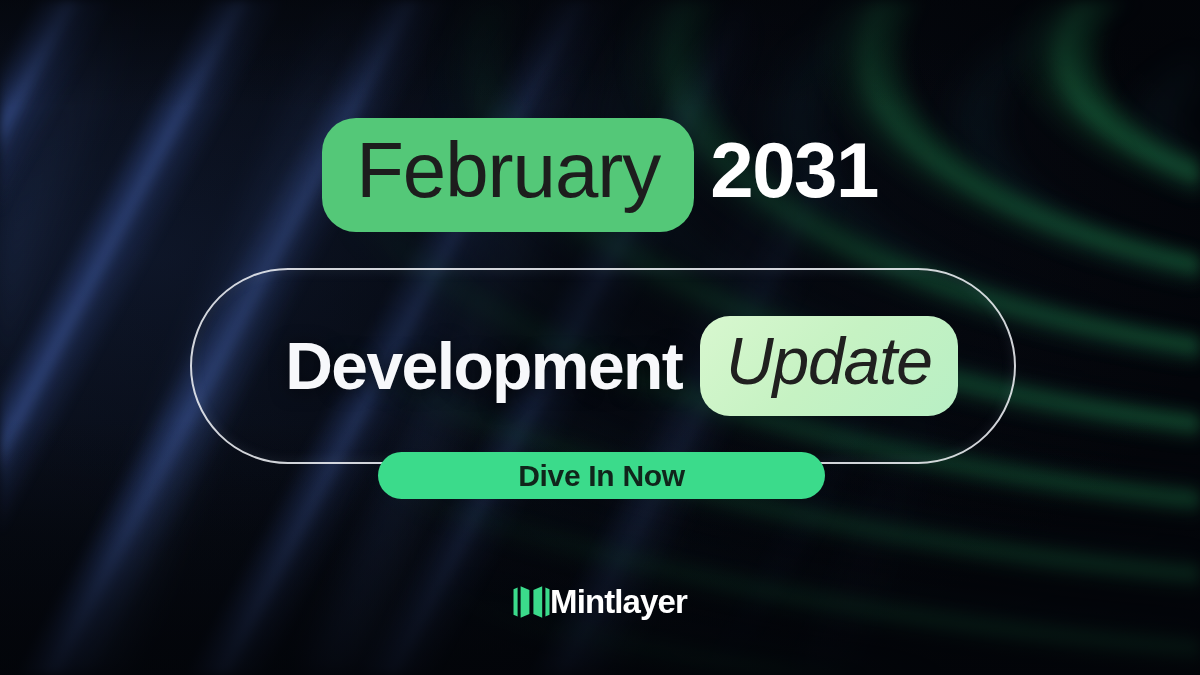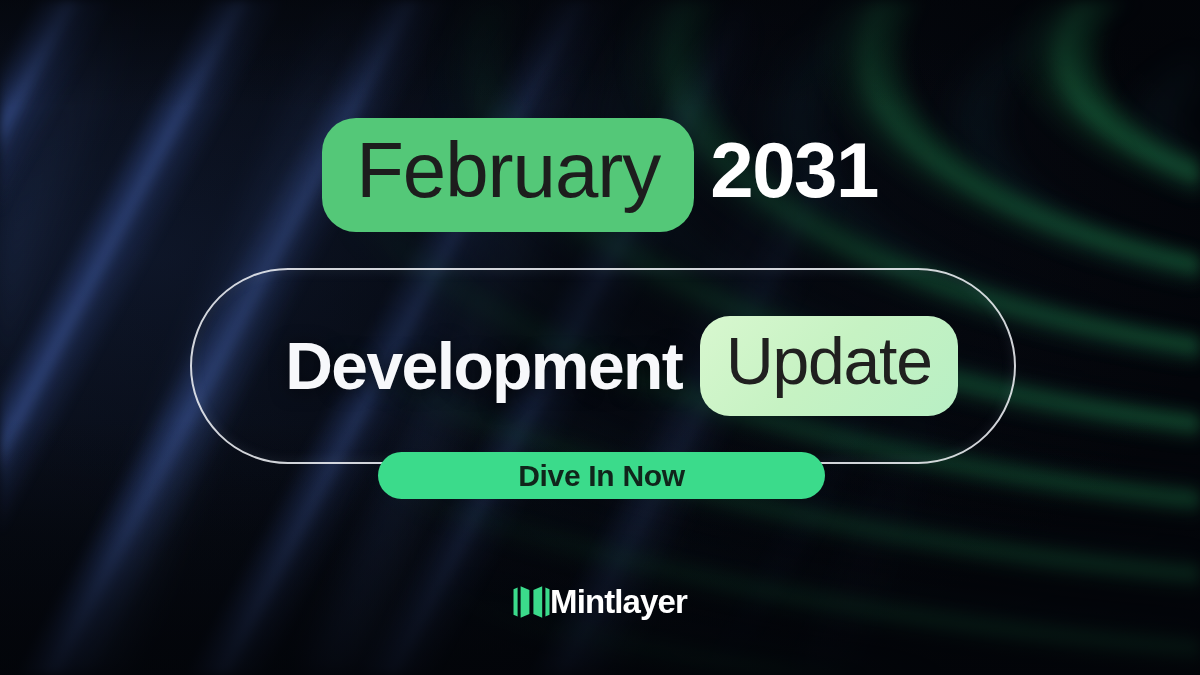--- a/index.html
+++ b/index.html
@@ -171,20 +171,21 @@
   }
   .update-pill {
     background:linear-gradient(135deg, #d8f7cf 0%, #c6f2c3 48%, #b8efc4 100%);
     color:#20201f;
     border-radius:30px;
     padding:4px 26px 14px 26px;
     font-size:66px;
     font-weight:400;
     letter-spacing:-1.2px;
     line-height:1.25;
+    font-style:italic;
   }
 
   
   .cta-button {
     position:absolute;
     left:378px;
     top:452px;
     width:447px;
     height:47px;
     background:var(--cta, #3BDB8B);

